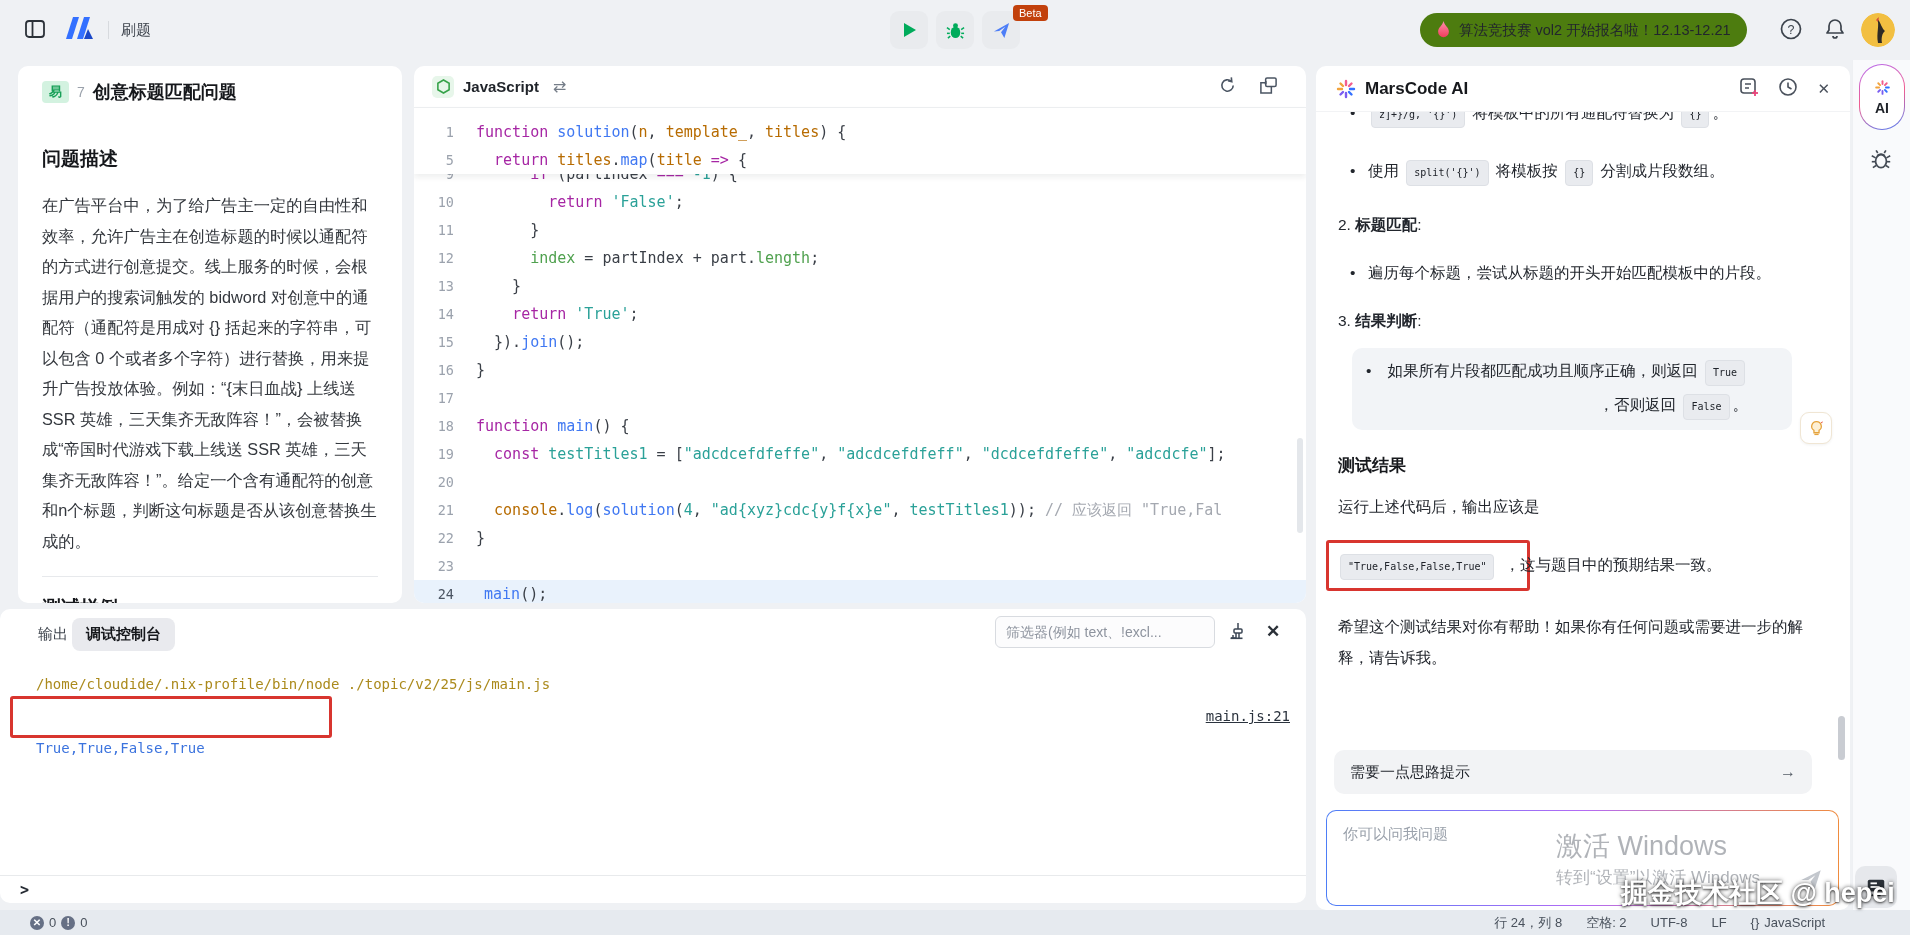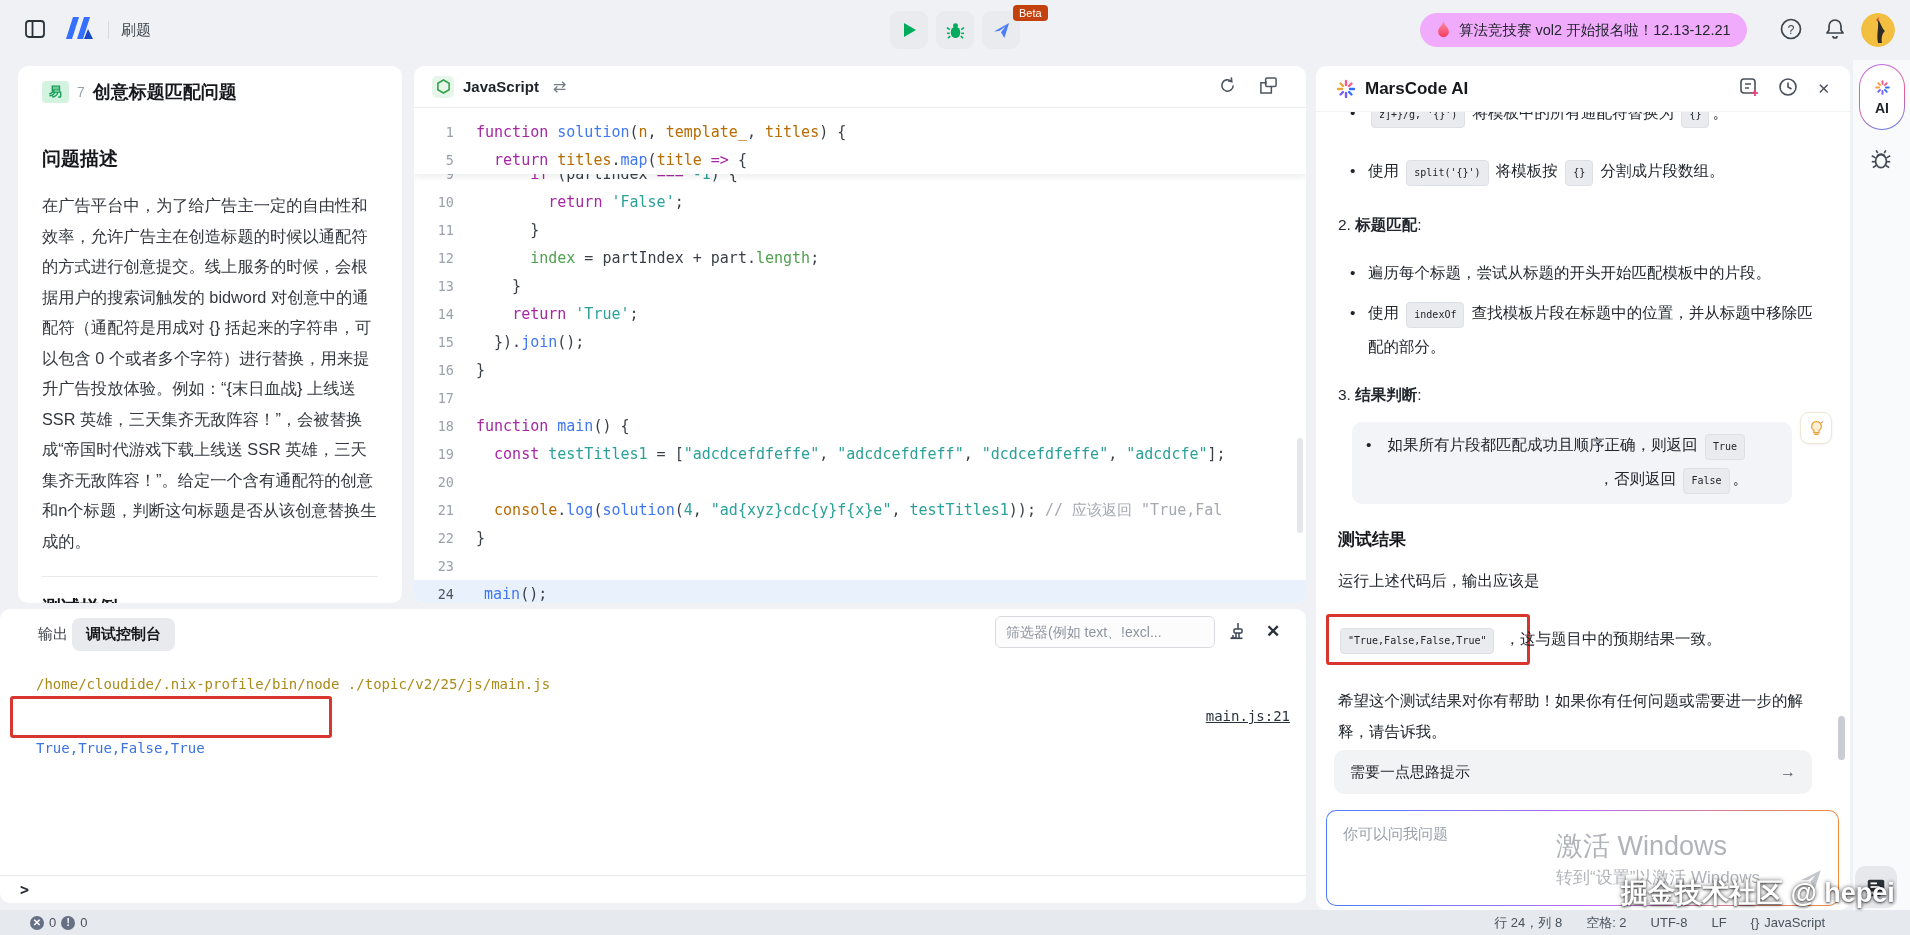--- a/index.html
+++ b/index.html
@@ -8,21 +8,21 @@
   .card { position:absolute; background:#fff; border-radius:10px; }
 
   
   .topbar { position:absolute; left:0; top:0; width:1910px; height:60px; }
   .tb-left { position:absolute; left:22px; top:0; height:60px; display:flex; align-items:center; gap:12px; }
   .tb-divider { width:1px; height:18px; background:#d7dade; }
   .brand-label { font-size:15px; color:#3d434c; }
   .run-group { position:absolute; left:890px; top:11px; display:flex; gap:8px; }
   .run-btn { width:38px; height:38px; border-radius:9px; background:#e9ebee; display:flex; align-items:center; justify-content:center; border:none; cursor:pointer; }
   .beta-badge { position:absolute; left:1013px; top:5px; background:#c2410c; color:#fff; font-size:11px; padding:2px 6px; border-radius:4px; }
-  .announce { position:absolute; left:1420px; top:13px; height:34px; background:#f0abfc; border-radius:17px; display:flex; align-items:center; gap:8px; padding:0 16px; font-size:14.5px; color:#22262d; }
+  .announce { position:absolute; left:1420px; top:13px; height:34px; background:#4d7c0f; border-radius:17px; display:flex; align-items:center; gap:8px; padding:0 16px; font-size:14.5px; color:#22262d; }
   .tb-icon-btn { position:absolute; top:17px; width:26px; height:26px; background:none; border:none; cursor:pointer; }
   .avatar { position:absolute; left:1861px; top:13px; width:34px; height:34px; border-radius:50%; overflow:hidden; }
 
   
   .problem-card { left:18px; top:66px; width:384px; height:537px; overflow:hidden; padding:14px 24px; }
   .prob-title-row { display:flex; align-items:center; gap:8px; }
   .diff-badge { background:#d3f2e0; color:#18a058; font-size:13px; padding:2px 7px; border-radius:4px; font-weight:bold; }
   .prob-index { color:#9aa1ab; font-size:14px; }
   .prob-title { font-size:18px; font-weight:800; color:#16181c; }
   .prob-h2 { font-size:19px; font-weight:800; color:#16181c; margin-top:42px; }
@@ -327,21 +327,20 @@
     </span>
   </div>
 
   <div class="chat-content">
     <div class="ai-bullet ai-block" style="margin-top:-16px"><span class="chip">z]+}/g, '{}')</span> 将模板中的所有通配符替换为 <span class="chip">{}</span>。</div>
     <div class="ai-bullet" style="margin-top:24px">使用 <span class="chip">split('{}')</span> 将模板按 <span class="chip">{}</span> 分割成片段数组。</div>
     <div class="ai-secnum" style="margin-top:22px">
       <span>2.</span> <b>标题匹配</b><span>:</span>
     </div>
     <div class="ai-bullet" style="margin-top:16px">遍历每个标题，尝试从标题的开头开始匹配模板中的片段。</div>
-    <div class="ai-bullet" style="margin-top:6px">使用 <span class="chip">indexOf</span> 查找模板片段在标题中的位置，并从标题中移除匹配的部分。</div>
     <div class="ai-secnum" style="margin-top:16px">
       <span>3.</span> <b>结果判断</b><span>:</span>
     </div>
     <div class="hl-block">
       <div class="ai-bullet">如果所有片段都匹配成功且顺序正确，则返回 <span class="chip">True</span>，否则返回 <span class="chip">False</span>。</div>
     </div>
     <div class="ai-h2">测试结果</div>
     <div class="ai-para"><span>运行上述代码后，输出应该是</span></div>
     <div class="ai-para" style="margin-top:18px"><span class="redwrap"><span class="chip">"True,False,False,True"</span></span>，这与题目中的预期结果一致。</div>
     <div class="ai-para" style="margin-top:20px"><span>希望这个测试结果对你有帮助！如果你有任何问题或需要进一步的解释，请告诉我。</span></div>

